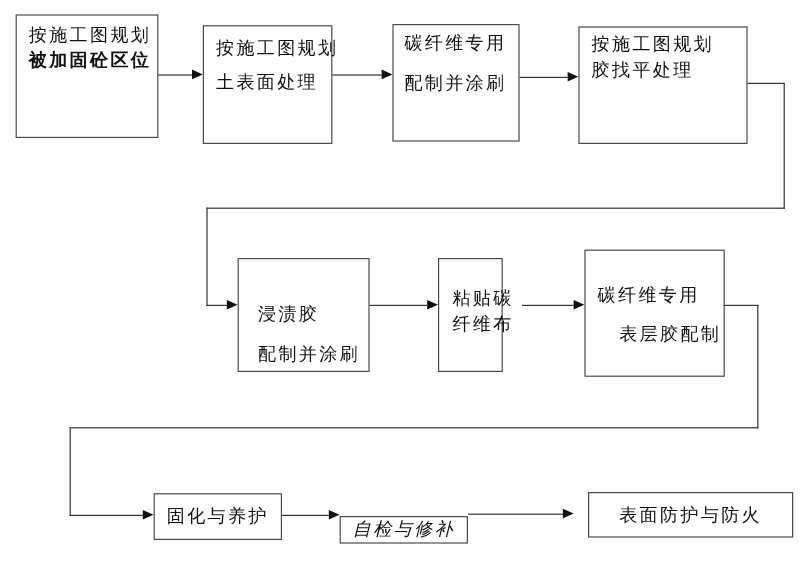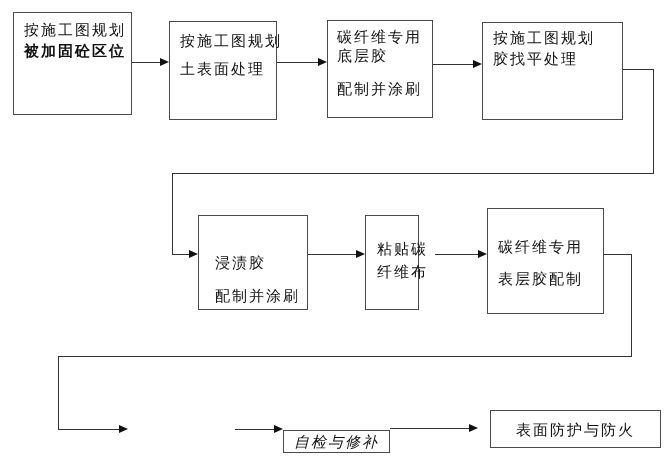--- a/index.html
+++ b/index.html
@@ -27,23 +27,23 @@
   .n2{left:169px;top:21px;width:108px;height:99px;padding:10px 2px 0 10px;}
   .n2 .tl + .tl{margin-top:11px;}
   .n3{left:327px;top:20px;width:106px;height:98px;padding:7px 2px 0 9px;}
   .n3 .tl + .tl{margin-top:2px;}
   .n3 .tl.para{margin-top:16px;}
   .n4{left:482px;top:22px;width:141px;height:98px;padding:6px 2px 0 10px;}
   .n4 .tl + .tl{margin-top:4px;}
   .n5{left:198px;top:215px;width:110px;height:95px;padding:38px 2px 0 16px;}
   .n5 .tl + .tl{margin-top:16px;}
   .n6{left:365px;top:215px;width:54px;height:95px;padding:24px 2px 0 11px;}
-  .n6 .tl + .tl{margin-top:6px;}
+  .n6 .tl + .tl{margin-top:6px;font-family:Liberation Mono, monospace;}
   .n7{left:487px;top:208px;width:117px;height:106px;padding:29px 2px 0 10px;}
-  .n7 .tl + .tl{margin-top:15px;}
+  .n7 .tl + .tl{margin-top:15px;text-align:right;}
   .n8{left:128px;top:411px;width:107px;height:39px;}
   .n9{left:283px;top:430px;width:107px;height:23px;font-style:italic;}
   .n10{left:490px;top:410px;width:171px;height:38px;}
   .center{display:flex;align-items:center;justify-content:center;padding:0;}
   
   .hseg,.vseg{position:absolute;background:#333333;}
   .hseg{height:1px;}
   .vseg{width:1px;}
   .ah{
     position:absolute;width:0;height:0;
@@ -60,41 +60,43 @@
   <div class="node n1">
     <span class="tl">按施工图规划</span>
     <span class="tl">被加固砼区位</span>
   </div>
   <div class="node n2">
     <span class="tl">按施工图规划</span>
     <span class="tl">土表面处理</span>
   </div>
   <div class="node n3">
     <span class="tl">碳纤维专用</span>
-    <span class="tl">底层胶</span>
     <span class="tl para">配制并涂刷</span>
   </div>
   <div class="node n4">
     <span class="tl">按施工图规划</span>
     <span class="tl">胶找平处理</span>
   </div>
 
   <div class="node n5">
     <span class="tl">浸渍胶</span>
     <span class="tl">配制并涂刷</span>
   </div>
   <div class="node n6">
     <span class="tl">粘贴碳</span>
     <span class="tl">纤维布</span>
   </div>
   <div class="node n7">
     <span class="tl">碳纤维专用</span>
     <span class="tl">表层胶配制</span>
   </div>
 
+  <div class="node n8 center">
+    <span class="tl">固化与养护</span>
+  </div>
   <div class="node n9 center">
     <span class="tl">自检与修补</span>
   </div>
   <div class="node n10 center">
     <span class="tl">表面防护与防火</span>
   </div>
 
   <i class="hseg" style="left:132px;top:62px;width:28px;"></i>
   <i class="ah" style="left:160px;top:58px;"></i>
 

